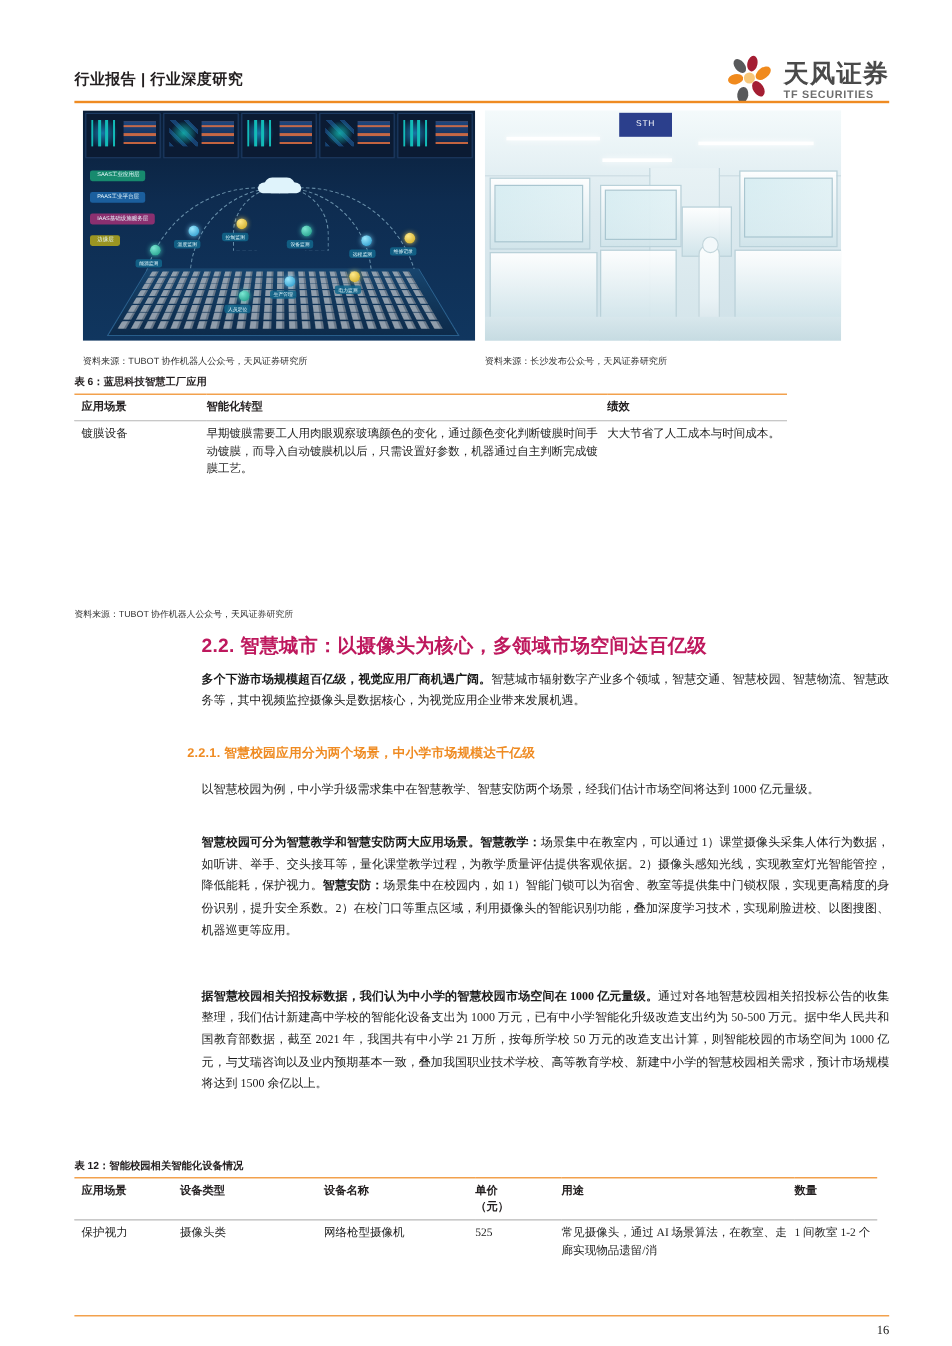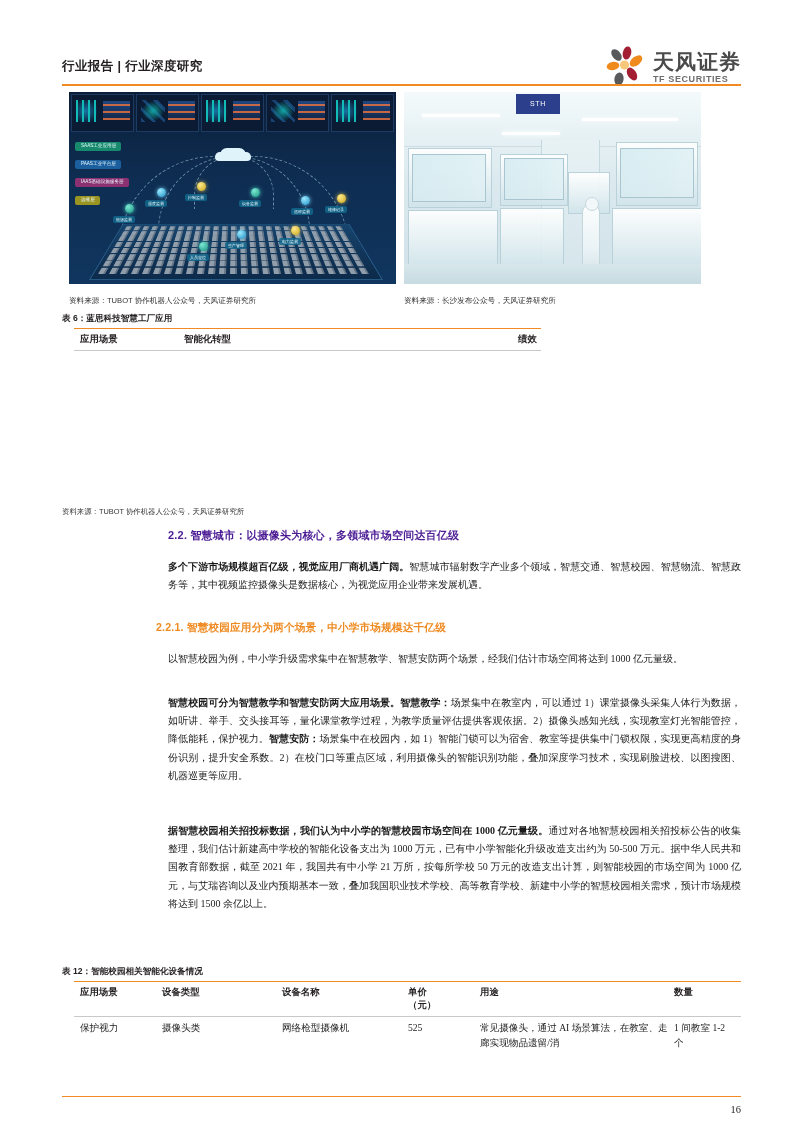--- a/index.html
+++ b/index.html
@@ -324,21 +324,21 @@
     position: absolute;
     left: 62px;
     font-family: "Liberation Sans", sans-serif;
     font-weight: bold;
     font-size: 8.6px;
     color: #231f20;
     white-space: nowrap;
   }
   .tbl {
     position: absolute;
-    left: 74px;
+    left: 62px;
     right: 52px;
     border-collapse: collapse;
     font-size: 9.6px;
     font-family: "Liberation Serif", serif;
   }
   .tbl th {
     font-family: "Liberation Sans", sans-serif;
     font-weight: bold;
     font-size: 9.4px;
     color: #231f20;
@@ -365,22 +365,22 @@
     color: #333;
     white-space: nowrap;
   }
 
   
   .h2 {
     position: absolute;
     left: 168px;
     font-family: "Liberation Sans", sans-serif;
     font-weight: bold;
-    font-size: 11px;
-    color: #4c1d95;
+    font-size: 16px;
+    color: #be185d;
     white-space: nowrap;
     letter-spacing: .2px;
   }
   .h3 {
     position: absolute;
     left: 156px;
     font-family: "Liberation Sans", sans-serif;
     font-weight: bold;
     font-size: 10.6px;
     color: #ef8b22;
@@ -536,20 +536,25 @@
   <div class="tbl-title" style="top:297px;">表 6：蓝思科技智慧工厂应用</div>
   <table class="tbl" style="top:312px;">
     <thead>
       <tr>
         <th style="width:100px;" class="pad-l">应用场景</th>
         <th style="width:330px;">智能化转型</th>
         <th>绩效</th>
       </tr>
     </thead>
     <tbody>
+      <tr>
+        <td class="pad-l">镀膜设备</td>
+        <td>早期镀膜需要工人用肉眼观察玻璃颜色的变化，通过颜色变化判断镀膜时间手动镀膜，而导入自动镀膜机以后，只需设置好参数，机器通过自主判断完成镀膜工艺。</td>
+        <td>大大节省了人工成本与时间成本。</td>
+      </tr>
     </tbody>
   </table>
   <div class="src-tbl" style="top:491px;">资料来源：TUBOT 协作机器人公众号，天风证券研究所</div>
 
   <div class="h2" style="top:512px;">
     <span>2.2.</span>
     <span>智慧城市：以摄像头为核心，多领域市场空间达百亿级</span>
   </div>
 
   <div class="para" style="top:542px;">

